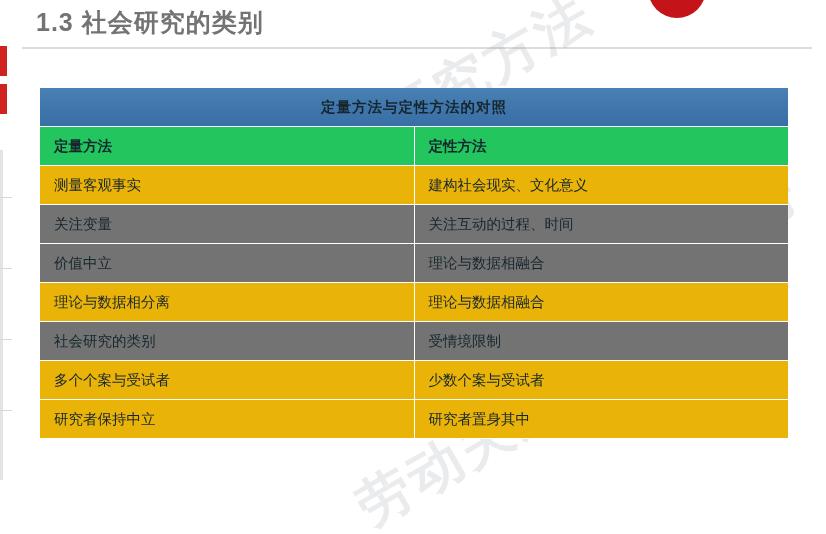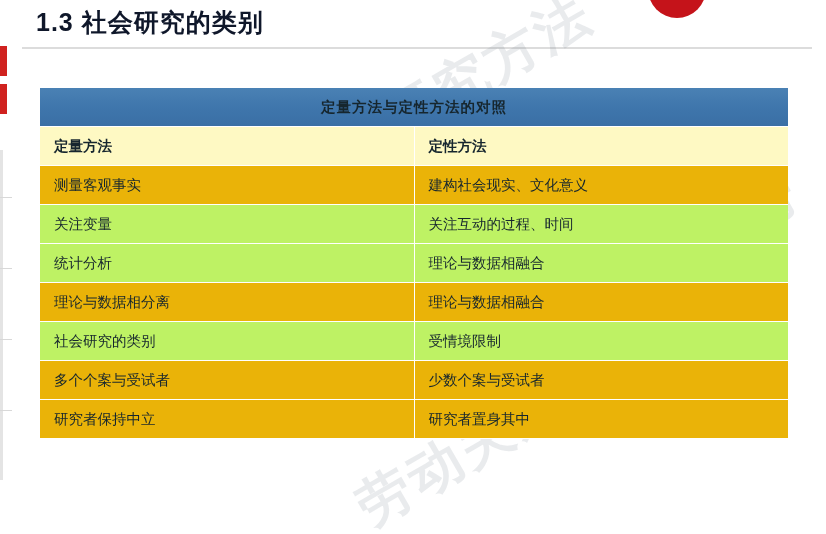--- a/index.html
+++ b/index.html
@@ -57,21 +57,21 @@
     background: #d8d8d8;
   }
 
   
   .slide-title {
     position: absolute;
     left: 36px;
     top: 6px;
     font-size: 25px;
     font-weight: bold;
-    color: #0f172a;
+    color: #737373;
     letter-spacing: 1px;
     white-space: nowrap;
   }
   .title-rule {
     position: absolute;
     left: 22px;
     top: 47px;
     width: 790px;
     height: 2px;
     background: #dcdcdc;
@@ -117,30 +117,30 @@
   .tbl-title td {
     background: linear-gradient(to bottom, #4a81b4 0%, #3f76ac 50%, #3a6fa5 100%);
     color: #ffffff;
     text-align: center;
     font-size: 16px;
     font-weight: bold;
     height: 47px;
     letter-spacing: 1px;
   }
   .tbl-head td {
-    background: #fef9c3;
+    background: #22c55e;
     font-weight: bold;
     font-size: 15px;
     color: #1a1a1a;
     height: 38px;
     border-bottom: 1px solid #c9d7e8;
     margin-top: 41px;
   }
   .row-a td { background: #eab308; }
-  .row-b td { background: #bef264; }
+  .row-b td { background: #737373; }
   .cmp td.col-left  { width: 50%; border-right: 1px solid #ffffff; }
   .cmp td.col-right { width: 50%; font-family: Liberation Mono, monospace; }
 </style>
 </head>
 <body>
 
 <div class="red-dot-top"></div>
 <div class="red-tab-left-a"></div>
 <div class="red-tab-left-b"></div>
 <div class="left-rule"></div>
@@ -171,21 +171,21 @@
 
       <tr class="row-a">
         <td class="col-left">测量客观事实</td>
         <td class="col-right">建构社会现实、文化意义</td>
       </tr>
       <tr class="row-b">
         <td class="col-left">关注变量</td>
         <td class="col-right">关注互动的过程、时间</td>
       </tr>
       <tr class="row-b">
-        <td class="col-left">统计分析</td>
+        <td class="col-left">价值中立</td>
         <td class="col-right">理论与数据相融合</td>
       </tr>
       <tr class="row-a">
         <td class="col-left">理论与数据相分离</td>
         <td class="col-right">理论与数据相融合</td>
       </tr>
       <tr class="row-b">
         <td class="col-left">社会研究的类别</td>
         <td class="col-right">受情境限制</td>
       </tr>

